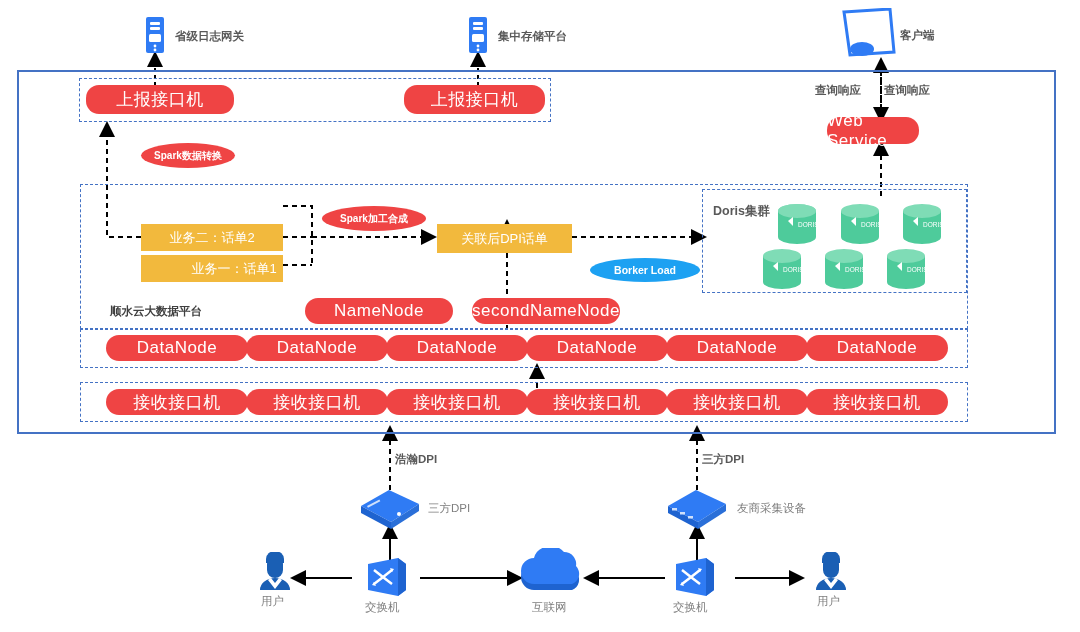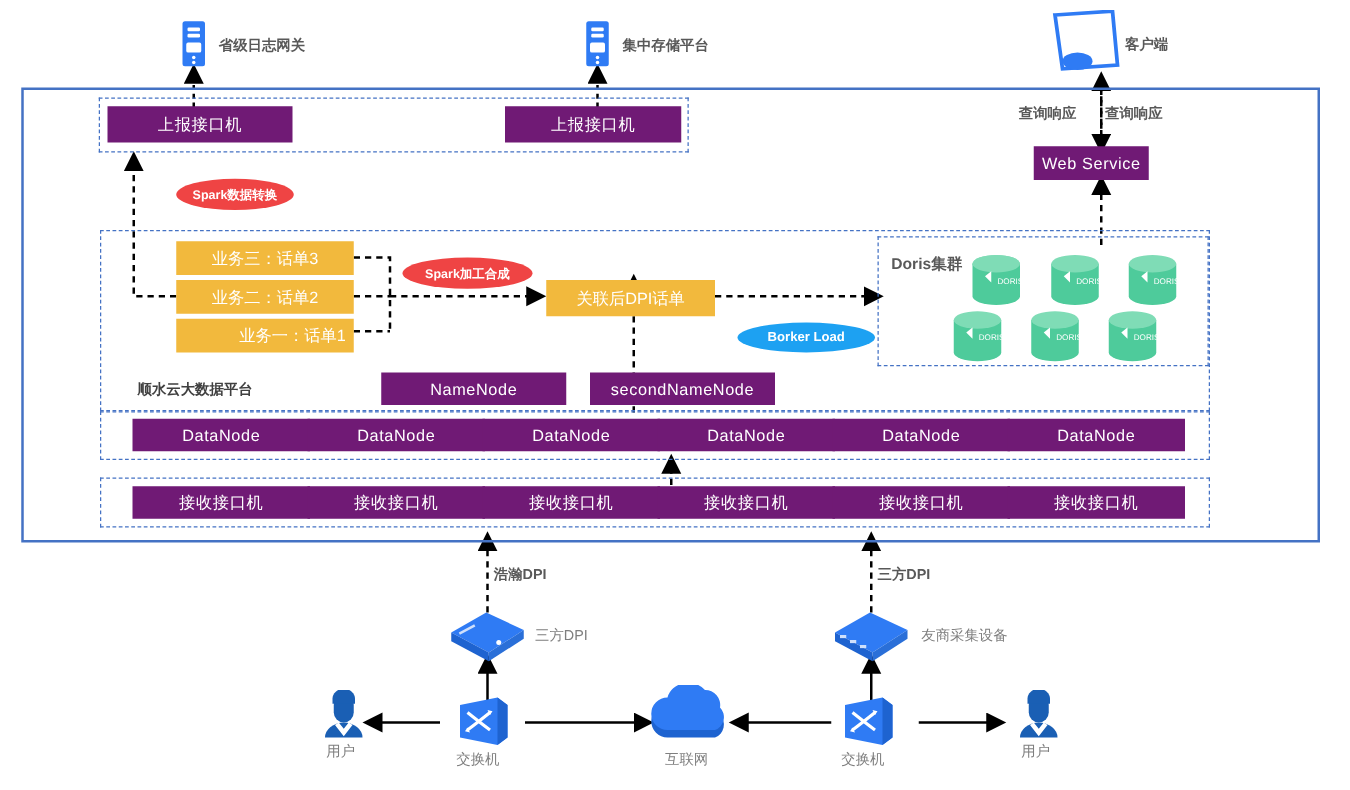--- a/index.html
+++ b/index.html
@@ -7,22 +7,22 @@
        font-family:"Liberation Sans","DejaVu Sans",sans-serif;}
   #stage{position:absolute;left:0;top:0;width:1080px;height:632px;}
 
   .abs{position:absolute;box-sizing:border-box;}
 
   
   .outer-frame{border:2px solid #4472c4;background:transparent;}
   .dash-box{border:1px dashed #4472c4;background:transparent;}
 
   
-  .bluebox{background:#701a75;color:#ffffff;display:flex;align-items:center;
-           justify-content:center;font-size:13px;letter-spacing:.5px;}
+  .bluebox{background:#ef4444;color:#ffffff;display:flex;align-items:center;
+           justify-content:center;font-size:17px;letter-spacing:.5px;border-radius:13px;}
   .orangebox{background:#f2b93d;color:#ffffff;display:flex;align-items:center;
              justify-content:center;font-size:13px;}
   .ellipse-green{background:#ef4444;color:#ffffff;border-radius:50%;
       display:flex;align-items:center;justify-content:center;font-size:10px;font-weight:bold;}
   .ellipse-blue{background:#1da1f2;color:#ffffff;border-radius:50%;
       display:flex;align-items:center;justify-content:center;font-size:10.5px;font-weight:bold;margin-top:15px;}
 
   
   .lbl{color:#7f7f7f;font-size:11.5px;white-space:nowrap;}
   .lbl.dark{color:#595959;font-weight:bold;}
@@ -122,21 +122,20 @@
   <div class="abs bluebox" style="left:404px;top:85px;width:141px;height:29px;">上报接口机</div>
 
   <div class="abs bluebox" style="left:827px;top:117px;width:92px;height:27px;">Web Service</div>
   <div class="abs lbl dark" style="left:815px;top:83px;">查询响应</div>
   <div class="abs lbl dark" style="left:884px;top:83px;">查询响应</div>
 
   <div class="abs ellipse-green" style="left:141px;top:143px;width:94px;height:25px;">Spark数据转换</div>
 
   <div class="abs dash-box" style="left:80px;top:184px;width:888px;height:145px;"></div>
 
-  <div class="abs orangebox" style="left:141px;top:193px;width:142px;height:27px;">业务三：话单3</div>
   <div class="abs orangebox" style="left:141px;top:224px;width:142px;height:27px;">业务二：话单2</div>
   <div class="abs orangebox" style="left:141px;top:255px;width:142px;height:27px;padding-left:44px;">业务一：话单1</div>
 
   <div class="abs ellipse-green" style="left:322px;top:206px;width:104px;height:25px;">Spark加工合成</div>
 
   <div class="abs orangebox" style="left:437px;top:224px;width:135px;height:29px;">关联后DPI话单</div>
 
   <div class="abs ellipse-blue" style="left:590px;top:243px;width:110px;height:24px;">Borker Load</div>
 
   <div class="abs dash-box" style="left:702px;top:189px;width:265px;height:104px;"></div>

